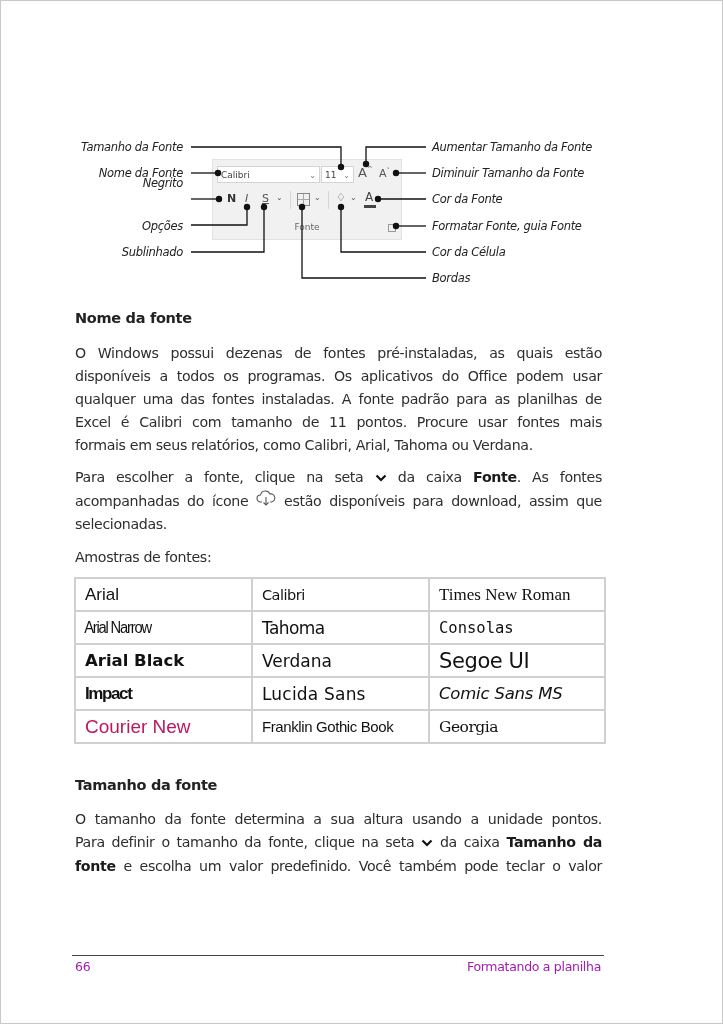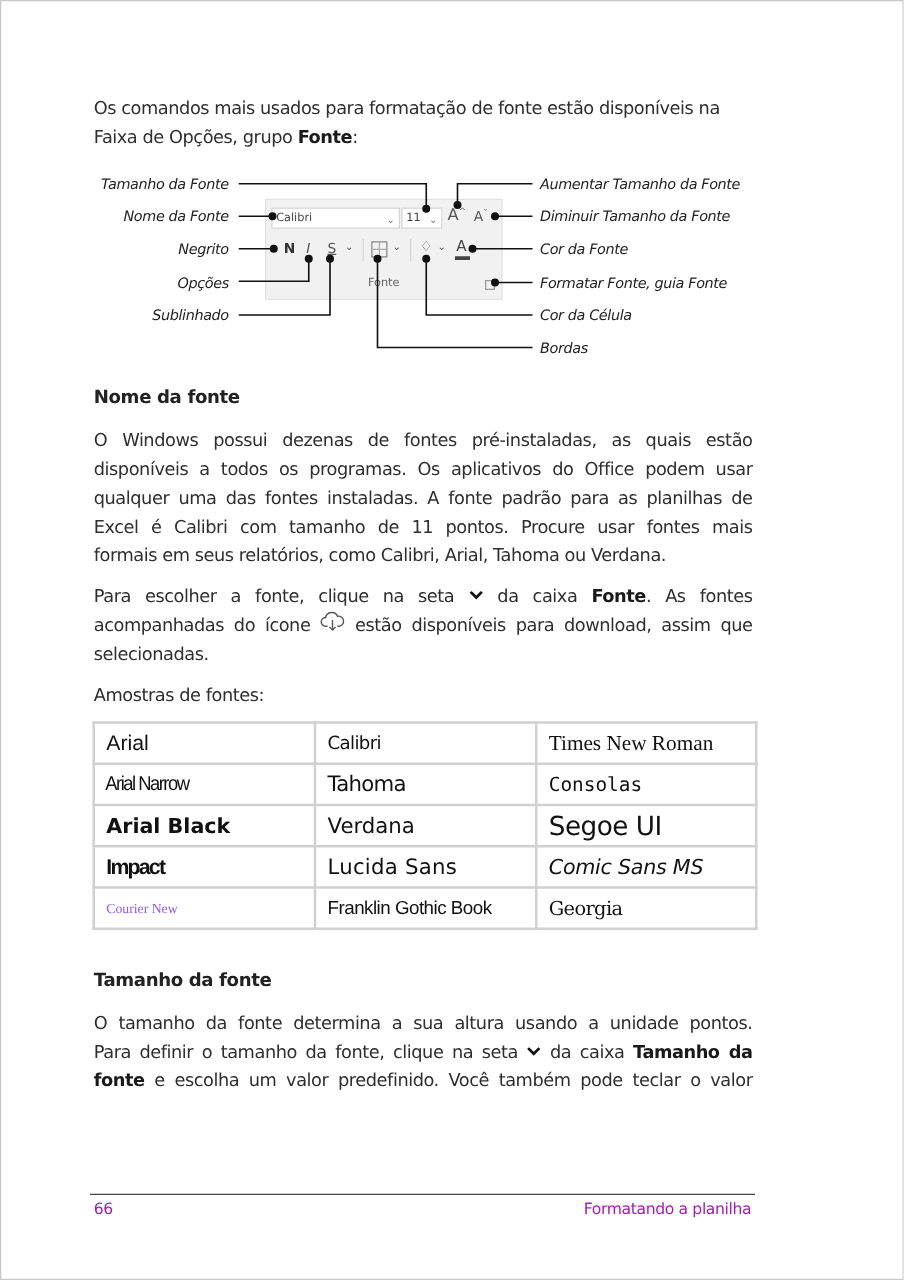--- a/index.html
+++ b/index.html
@@ -60,30 +60,26 @@
   }
   .footer-num { left: 74px; }
   .footer-title { right: 121px; }
   .inl-icon { display: inline-block; vertical-align: middle; }
 </style>
 </head>
 <body>
 
 <div class="page">
 
-  <div class="txt" style="top:75px;">
-    <div>Os comandos mais usados para formatação de fonte estão disponíveis na</div>
-    <div><span>Faixa de Opções, grupo </span><b>Fonte</b><span>:</span></div>
-  </div>
 
   <div class="diagram">
 
     <div class="lbl r" style="right:438px; top:4px;">Tamanho da Fonte</div>
     <div class="lbl r" style="right:438px; top:30px;">Nome da Fonte</div>
-    <div class="lbl r" style="right:438px; top:56px;text-align:right;">Negrito</div>
+    <div class="lbl r" style="right:438px; top:40px;text-align:right;">Negrito</div>
     <div class="lbl r" style="right:438px; top:83px;">Opções</div>
     <div class="lbl r" style="right:438px; top:109px;">Sublinhado</div>
 
     <div class="lbl" style="left:371px; top:4px;">Aumentar Tamanho da Fonte</div>
     <div class="lbl" style="left:371px; top:30px;">Diminuir Tamanho da Fonte</div>
     <div class="lbl" style="left:371px; top:56px;">Cor da Fonte</div>
     <div class="lbl" style="left:371px; top:83px;">Formatar Fonte, guia Fonte</div>
     <div class="lbl" style="left:371px; top:109px;text-align:center;">Cor da Célula</div>
     <div class="lbl" style="left:371px; top:135px;">Bordas</div>
 
@@ -201,21 +197,21 @@
       <td class="c1" style="font-family:'DejaVu Sans',sans-serif; font-weight:bold; font-size:16.5px;">Arial Black</td>
       <td class="c2" style="font-family:'DejaVu Sans',sans-serif; font-size:17px;">Verdana</td>
       <td class="c3" style="font-family:'DejaVu Sans',sans-serif; font-size:21px; letter-spacing:-0.4px;">Segoe UI</td>
     </tr>
     <tr>
       <td class="c1" style="font-family:'Liberation Sans',sans-serif; font-weight:bold; font-size:17px; letter-spacing:-1.4px;border-radius:13px;">Impact</td>
       <td class="c2" style="font-family:'DejaVu Sans',sans-serif; font-size:17px; letter-spacing:0.2px;">Lucida Sans</td>
       <td class="c3" style="font-family:'DejaVu Sans',sans-serif; font-style:italic; font-size:16.5px; letter-spacing:-0.2px;">Comic Sans MS</td>
     </tr>
     <tr>
-      <td class="c1" style="font-family:Liberation Serif, serif; font-size:11px; color:#8b5cf6;">Courier New</td>
+      <td class="c1" style="font-family:Liberation Sans, sans-serif; font-size:19px; color:#be185d;">Courier New</td>
       <td class="c2" style="font-family:'Liberation Sans',sans-serif; font-size:15px; letter-spacing:-0.4px;">Franklin Gothic Book</td>
       <td class="c3" style="font-family:'DejaVu Serif',serif; font-size:15.5px; letter-spacing:-0.5px;">Georgia</td>
     </tr>
   </tbody>
     </table>
 
   <div class="h" style="top:776px;">Tamanho da fonte</div>
 
   <div class="txt" style="top:807px;">
     <div class="jl">O tamanho da fonte determina a sua altura usando a unidade pontos.</div>

